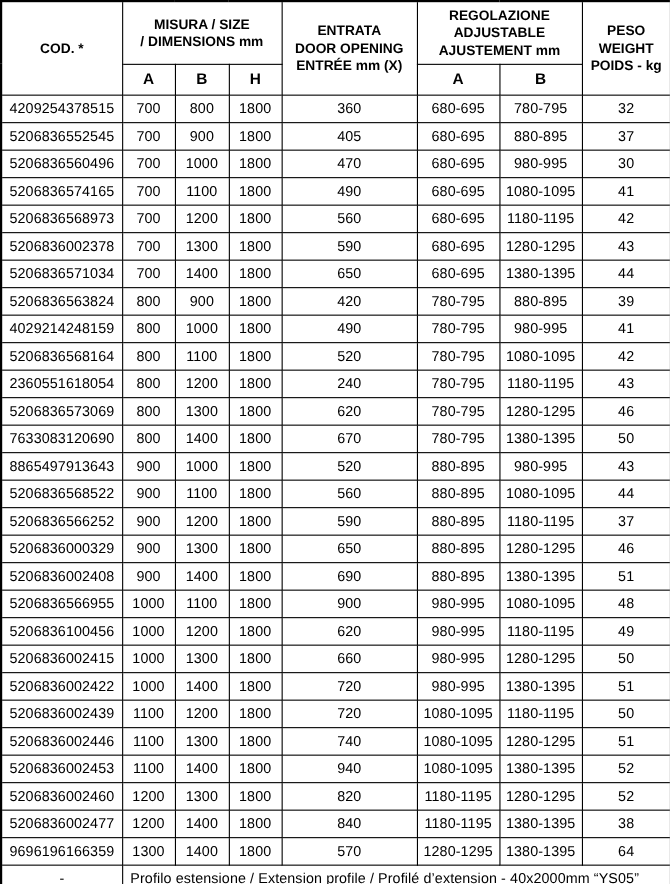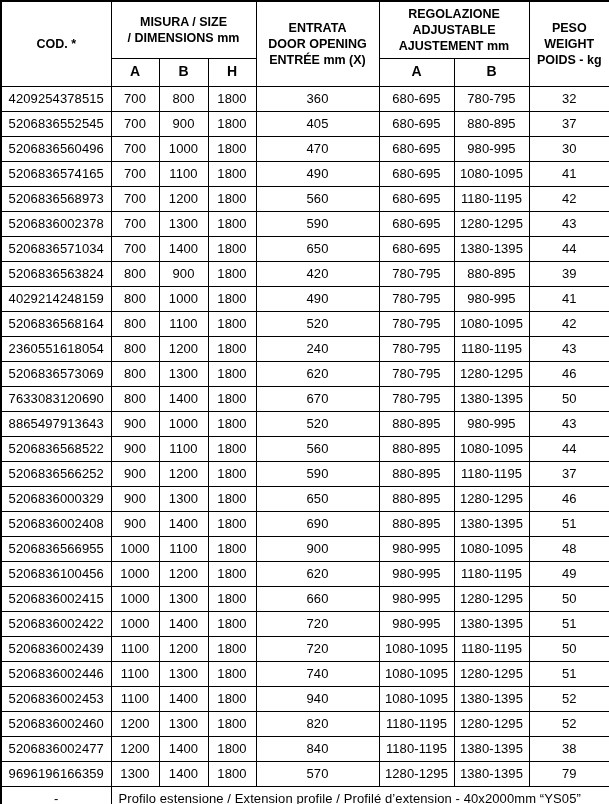--- a/index.html
+++ b/index.html
@@ -365,21 +365,21 @@
           <td>38</td>
         </tr>
         <tr>
           <td>9696196166359</td>
           <td>1300</td>
           <td>1400</td>
           <td>1800</td>
           <td>570</td>
           <td>1280-1295</td>
           <td>1380-1395</td>
-          <td>79</td>
+          <td>64</td>
         </tr>
       </tbody>
     <tfoot>
       <tr>
         <td>-</td>
         <td colspan="7" class="note">Profilo estensione / Extension profile / Profilé d’extension - 40x2000mm “YS05”</td>
       </tr>
     </tfoot>
   </table>
 </div>

